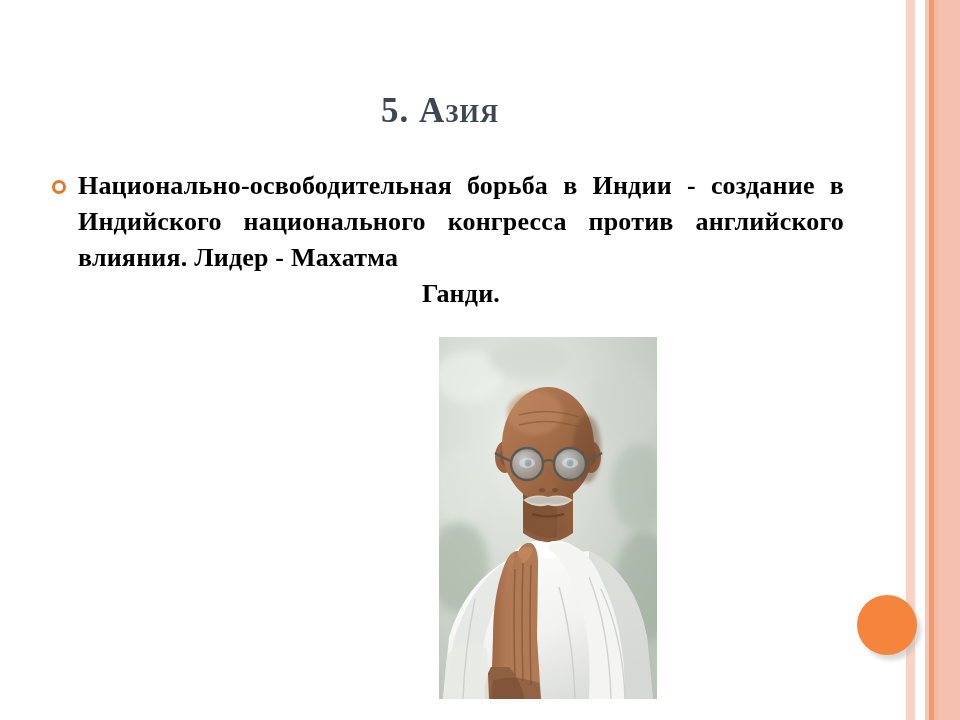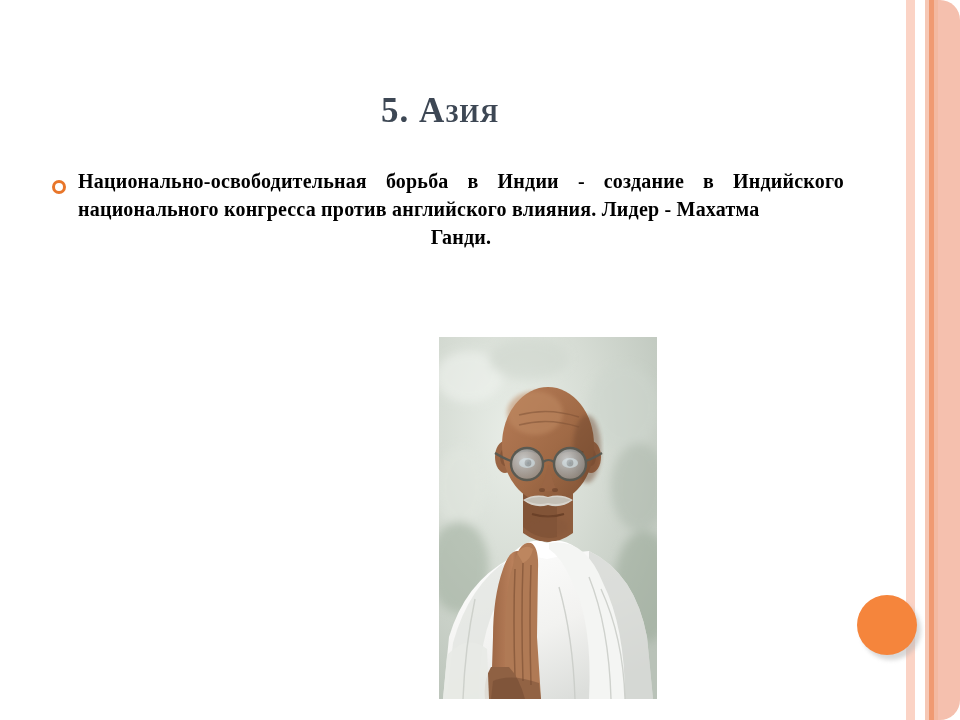--- a/index.html
+++ b/index.html
@@ -11,21 +11,20 @@
   body {
     font-family: "Liberation Serif", "DejaVu Serif", serif;
   }
 
   #slide {
     position: relative;
     width: 960px;
     height: 720px;
     background: #ffffff;
     overflow: hidden;
-    border-radius: 20px;
   }
 
   
   .stripe {
     position: absolute;
     top: 0;
     height: 720px;
   }
   .stripe-a { left: 906px; width: 9px;  background: #fbd3c5; }
   .stripe-b { left: 925px; width: 4px;  background: #f6c7b4; }
@@ -88,21 +87,21 @@
     border-radius: 50%;
     border: 3px solid #e8762a;
     box-sizing: border-box;
     margin-top: 12px;
     margin-right: 12px;
   }
   .body-text {
     flex: 1 1 auto;
     color: #000000;
     font-weight: bold;
-    font-size: 20px;
+    font-size: 26px;
     line-height: 1.39;
     text-align: justify;
     text-justify: inter-word;
     letter-spacing: .2px;
   }
   .body-text .lastline { text-align: center; }
 
   
   .photo {
     position: absolute;

